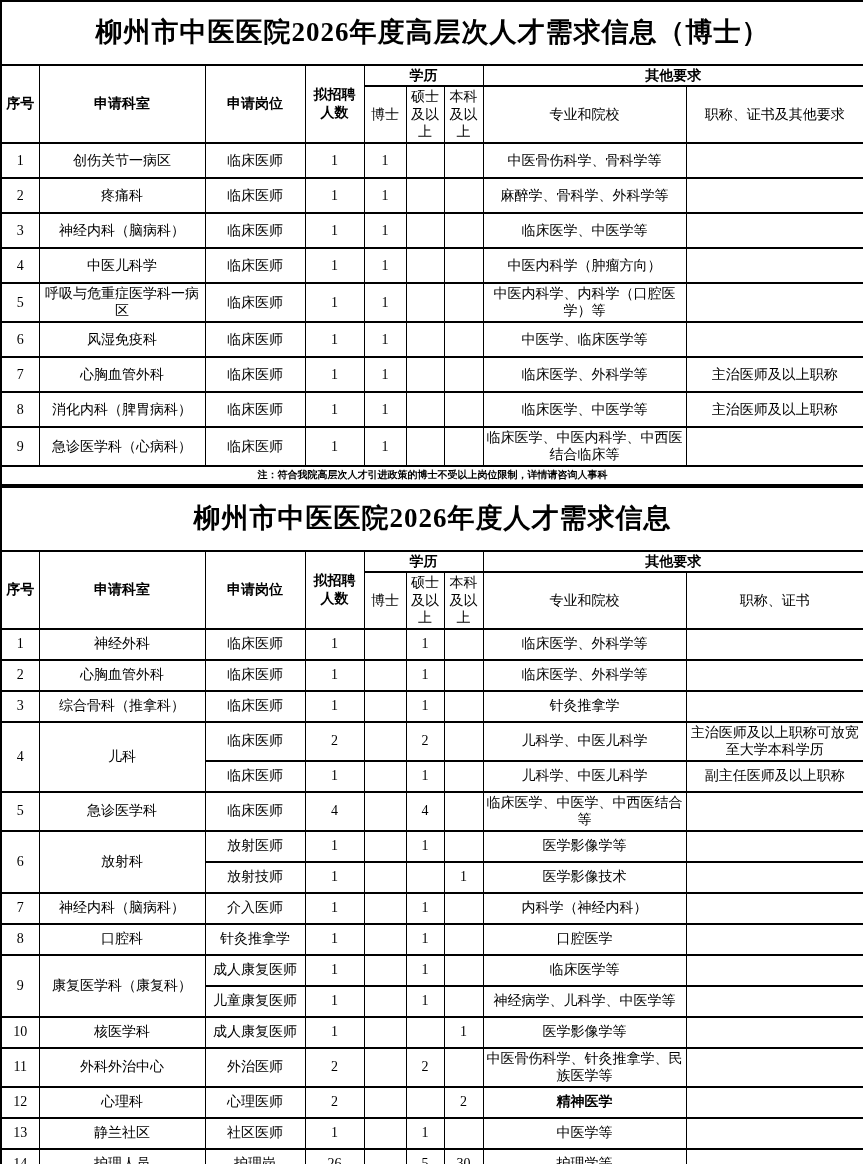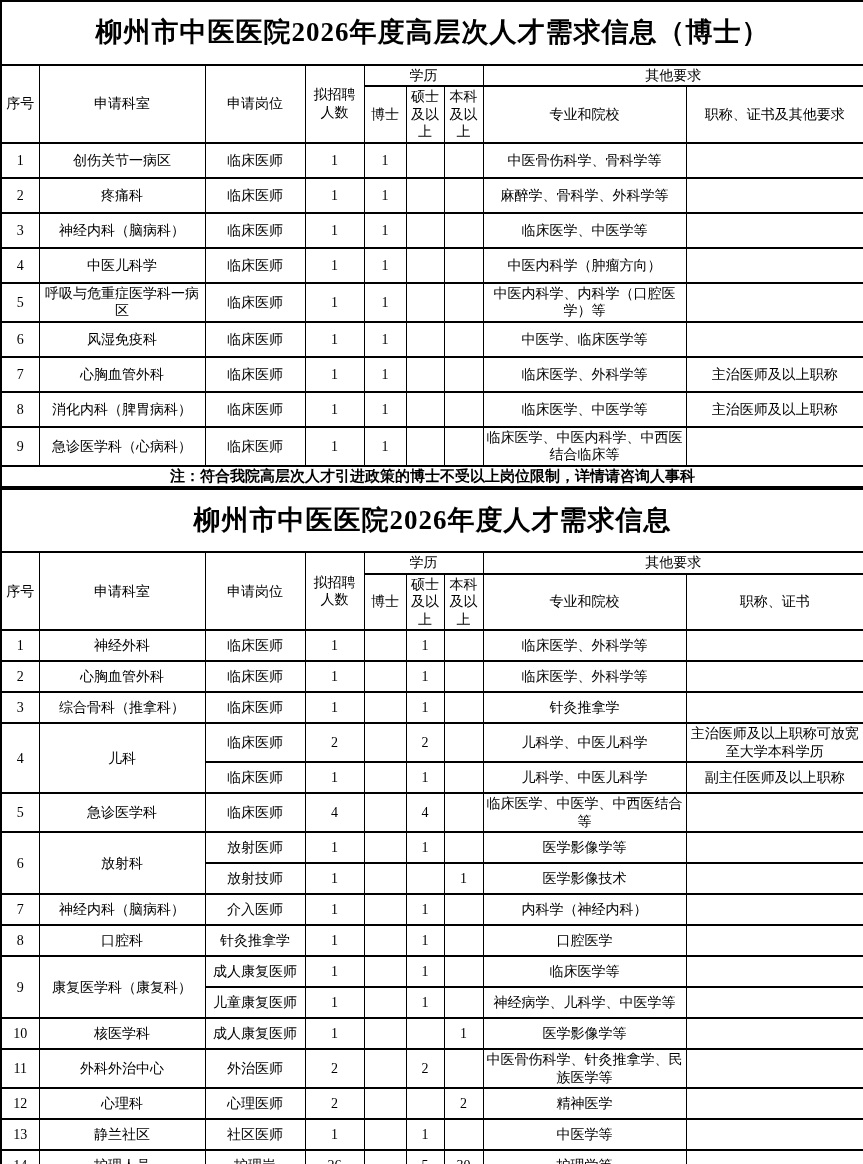--- a/index.html
+++ b/index.html
@@ -28,32 +28,32 @@
     overflow: hidden;
     word-break: break-all;
   }
   tr.title-row td {
     height: 38px;
     font-size: 27px;
     font-weight: bold;
     letter-spacing: 1px;
     padding: 14px 0;
   }
-  tr.head-top th { height: 19px; font-weight: normal; }
+  tr.head-top th { height: 19px; font-weight: bold; }
   tr.head-sub th { height: 55px; font-weight: normal; }
   .t1 tbody tr { height: 35px; }
   .t2 tbody tr { height: 31px; }
   .t2 tr.head-sub th { height: 51px; }
   tr.note-row td {
     height: 19px;
-    font-size: 15px;
+    font-size: 10px;
     font-weight: bold;
     padding: 0;
   }
-  td.bold { font-weight: normal; }
+  td.bold { font-weight: bold; }
 </style>
 </head>
 <body>
 
 <div class="page">
 
   <table class="recruit t1">
     <colgroup>
       <col style="width:38px">
         <col style="width:166px">

